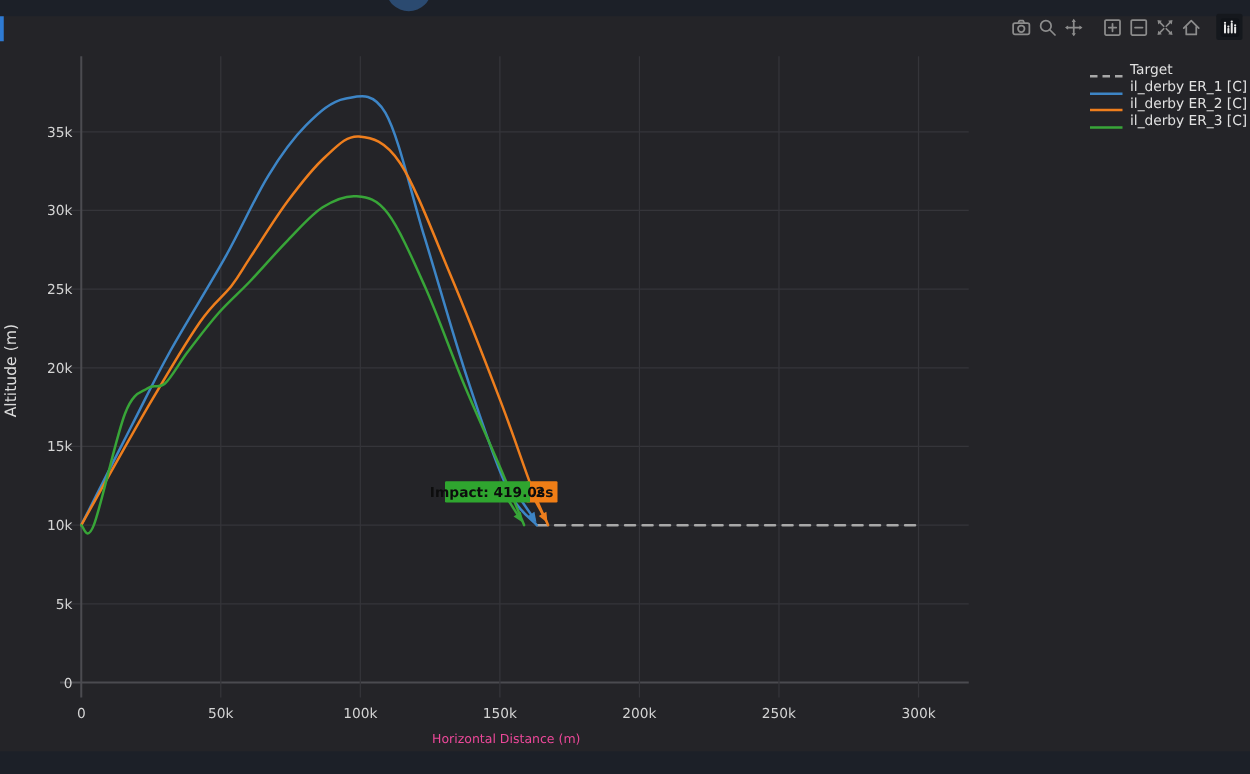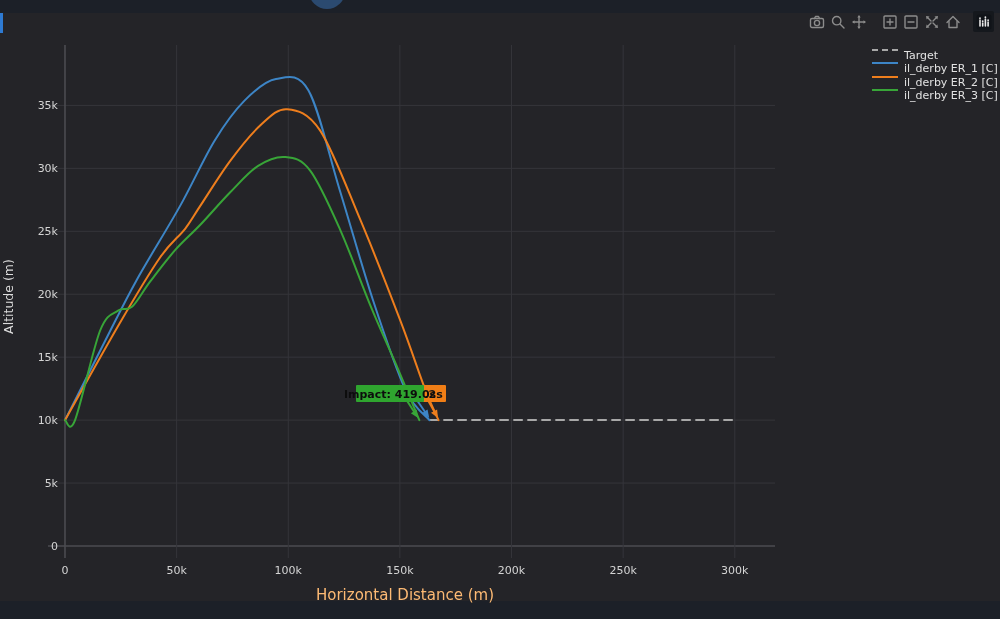--- a/index.html
+++ b/index.html
@@ -3,25 +3,25 @@
 <meta charset="utf-8">
 <style>
   html,body{margin:0;padding:0;background:#15181d;}
   #screen{position:relative;width:1000px;height:619px;overflow:hidden;
     font-family:"DejaVu Sans","Liberation Sans",sans-serif;background:#1c2028;}
   #paper{position:absolute;left:0;top:13px;width:1000px;height:588px;background:#242428;}
   #accent-bar{position:absolute;left:0;top:13px;width:3px;height:20px;background:#2e7ad2;}
   #top-circle{position:absolute;left:309px;top:-26px;width:36px;height:35px;border-radius:50%;background:#2b4a70;}
   #plot-svg{position:absolute;left:0;top:13px;}
   #xaxis-title{position:absolute;left:285px;top:586px;width:240px;text-align:center;
-    color:#fdba74;font-size:15px;}
+    color:#ec4899;font-size:10px;}
   #yaxis-title{position:absolute;left:-52px;top:289px;width:120px;text-align:center;
     color:#dcdcdc;font-size:12.5px;transform:rotate(-90deg);}
   #legend{position:absolute;left:872px;top:49px;}
-  .legend-row{display:flex;align-items:flex-start;height:13.4px;cursor:pointer;}
+  .legend-row{display:flex;align-items:flex-end;height:13.4px;cursor:pointer;}
   .legend-sample{width:26px;margin-right:6px;border-top-width:2px;border-top-color:#999;}
   .legend-sample.solid{border-top-style:solid;}
   .legend-sample.dashed{border-top-style:dashed;}
   .legend-label{color:#e2e2e2;font-size:11px;white-space:nowrap;}
   #modebar{position:absolute;top:11px;right:6px;display:flex;align-items:center;}
   .mb-btn{width:21px;height:21px;display:flex;align-items:center;justify-content:center;
     cursor:pointer;border-radius:2px;}
   .mb-btn.group-gap{margin-left:10px;}
   .mb-btn.active{background:#15181d;}
   text{font-family:"DejaVu Sans","Liberation Sans",sans-serif;}

